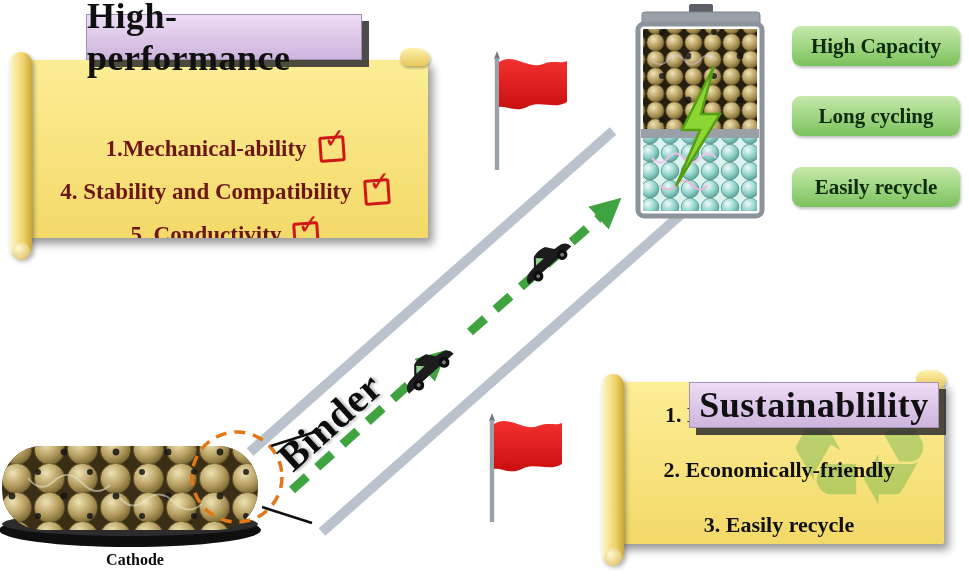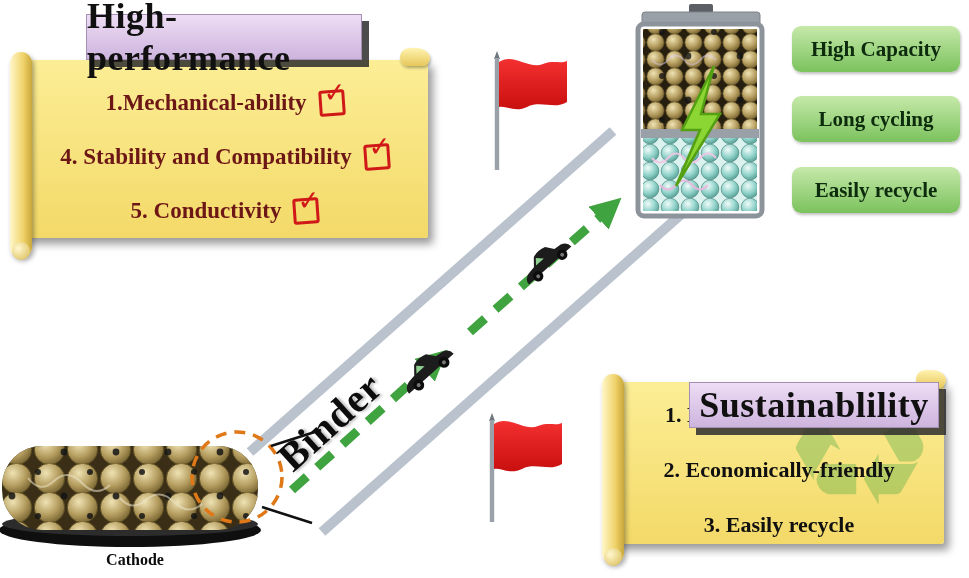--- a/index.html
+++ b/index.html
@@ -38,21 +38,21 @@
     background:radial-gradient(circle at 35% 35%,#fff8d0,#d8b84e);
   }
   .curl{
     position:absolute;right:-2px;top:-12px;width:30px;height:18px;z-index:3;
     background:linear-gradient(180deg,#fff3b0,#e7c75a);
     border-radius:40% 60% 10px 10px/60% 70% 10px 10px;
     box-shadow:1px 2px 3px rgba(0,0,0,0.30);
   }
 
   
-  .req-list{position:relative;z-index:1;padding-top:26px;display:flex;flex-direction:column;gap:21px;align-items:center;}
+  .req-list{position:relative;z-index:1;padding-top:26px;display:flex;flex-direction:column;gap:10px;align-items:center;margin-top:46px;}
   .req-item{display:flex;align-items:center;gap:12px;height:33px;}
   .req-text{font-size:23px;font-weight:bold;color:#6d1616;}
   .check{
     position:relative;width:20px;height:20px;border:3px solid #d01818;border-radius:3px;
     transform:rotate(-4deg);flex:0 0 auto;
   }
   .tick{
     position:absolute;left:2px;top:-14px;font-size:27px;font-weight:bold;color:#d01818;
     font-family:"DejaVu Sans",sans-serif;line-height:1;
   }
@@ -60,21 +60,21 @@
   
   .sus-list{position:relative;z-index:2;padding-top:16px;display:flex;flex-direction:column;gap:22px;align-items:center;}
   .sus-item{font-size:22px;font-weight:bold;color:#101010;height:33px;line-height:33px;}
   .recycle-mark{
     position:absolute;right:6px;top:-26px;font-size:175px;line-height:1;color:#3da43d;opacity:0.33;
     font-family:"DejaVu Sans",sans-serif;z-index:1;pointer-events:none;
   }
 
   
   .pill{
-    position:absolute;left:792px;width:168px;height:46px;border-radius:9px;
+    position:absolute;left:792px;width:168px;height:40px;border-radius:9px;
     background:linear-gradient(180deg,#c6e9aa,#7bc25d);
     box-shadow:1px 2px 3px rgba(0,0,0,0.25);
     display:flex;align-items:center;justify-content:center;
     font-size:21px;font-weight:bold;color:#0d2b0d;z-index:6;
   }
   .pill-1{top:26px;}
   .pill-2{top:96px;}
   .pill-3{top:167px;}
 
   

